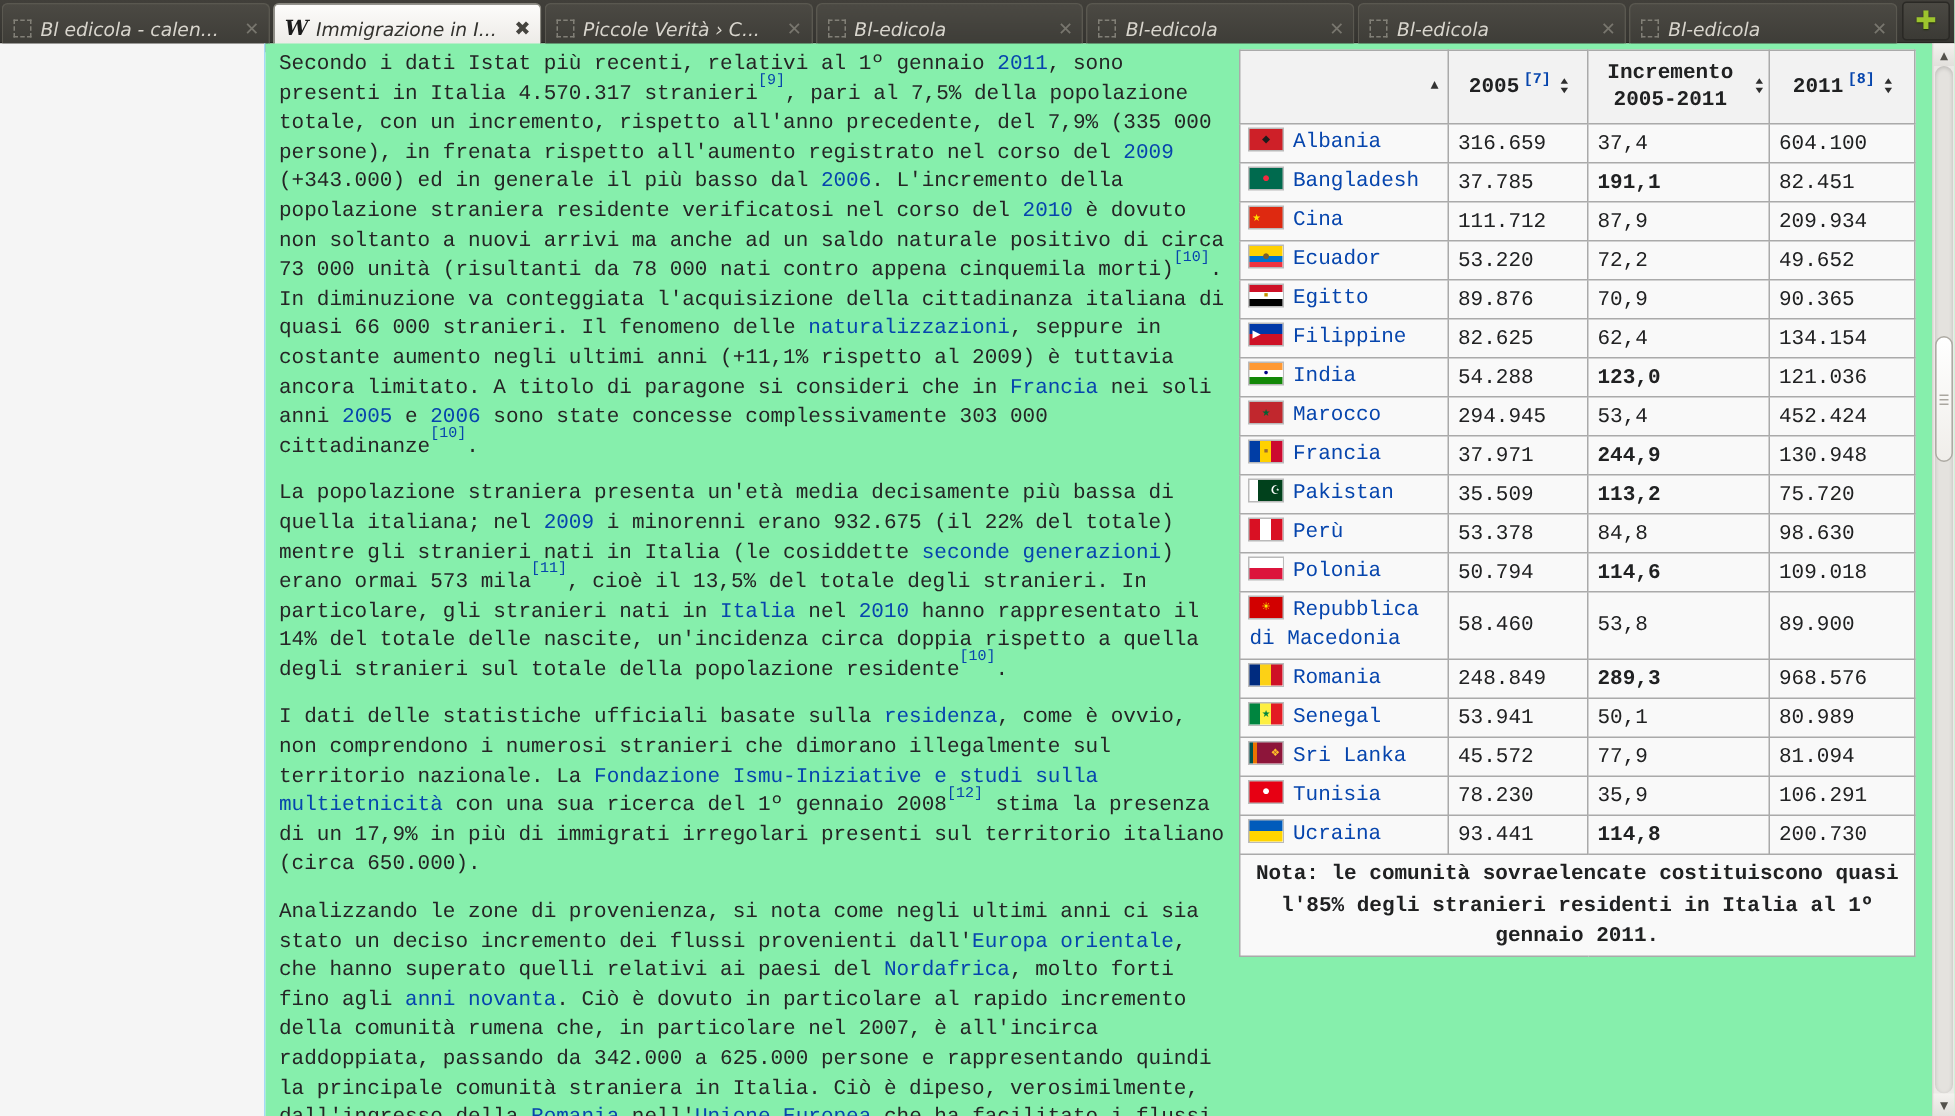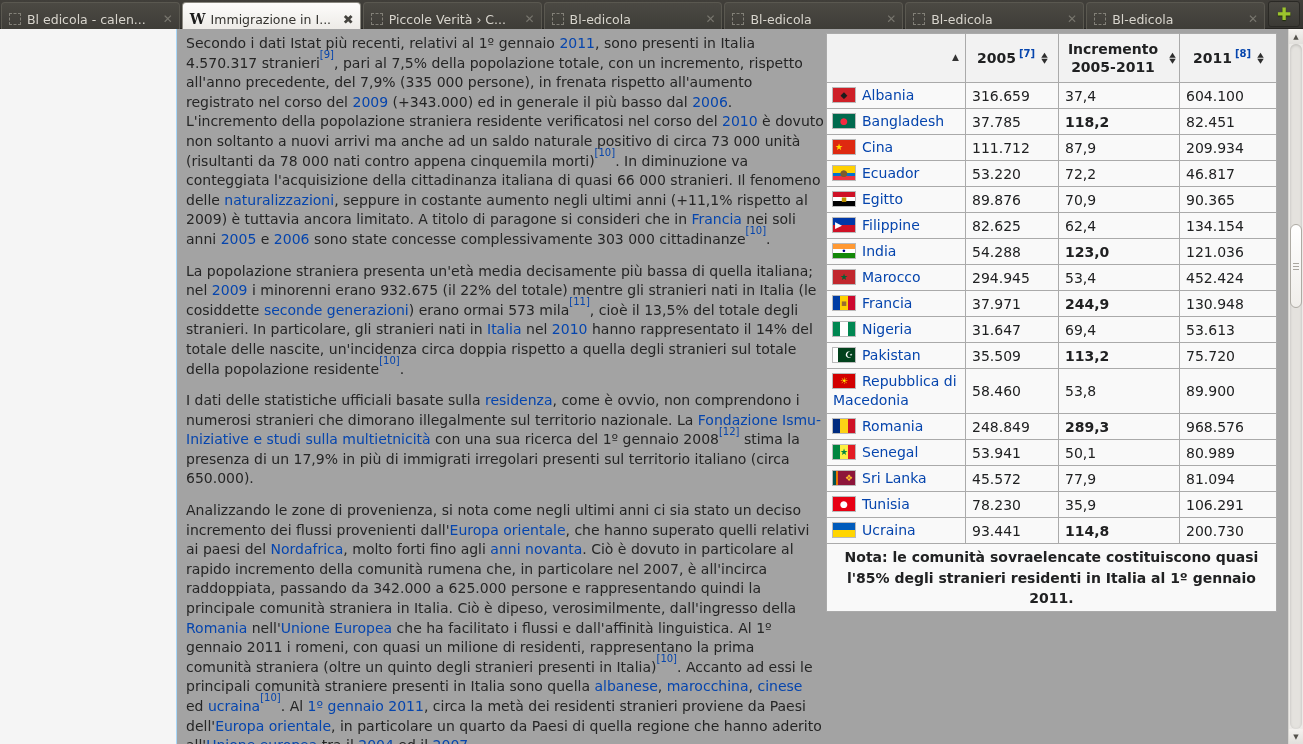--- a/index.html
+++ b/index.html
@@ -7,36 +7,36 @@
        font-family:"DejaVu Sans","Liberation Sans",sans-serif;}
 
   
   #tabbar{position:absolute;top:0;left:0;width:1303px;height:29px;
           background:linear-gradient(#413f3a,#353430);border-bottom:1px solid #262521;
           display:flex;align-items:flex-end;box-sizing:border-box;}
   #tabs{display:flex;flex:1;height:27px;}
   .tab{flex:1;max-width:180px;height:33px;margin:1px 1px 0 1px;display:flex;align-items:center;
        padding:0 6px 0 7px;box-sizing:border-box;border-radius:4px 4px 0 0;
        background:linear-gradient(#4b4943,#3b3a35);border:1px solid #5a5850;border-bottom:none;
-       color:#d8d5cd;font-size:12.5px;cursor:default;min-width:0;}
+       color:#d8d5cd;font-size:12.5px;cursor:default;min-width:0;font-style:italic;}
   .tab.active{background:linear-gradient(#fdfcfb,#e9e7e2);border-color:#8b8981;color:#33322e;}
   .tab .ttl{flex:1;white-space:nowrap;overflow:hidden;text-overflow:ellipsis;margin-right:4px;}
   .tab .cls{font-size:12px;color:#78766e;flex:none;}
   .tab.active .cls{color:#45443f;font-weight:bold;font-size:13px;}
   .fav-def{width:10px;height:10px;border:1px dashed #8d8b82;margin-right:6px;flex:none;opacity:.85;}
   .fav-w{font-family:"DejaVu Serif","Liberation Serif",serif;font-weight:bold;font-size:14px;
          color:#1b1b1b;margin-right:5px;flex:none;line-height:14px;}
   #newtab{width:30px;height:24px;margin:2px 3px 1px 2px;flex:none;display:flex;align-items:center;justify-content:center;
           background:linear-gradient(#4b4943,#3b3a35);border:1px solid #2a2925;border-radius:3px;
           color:#9dc42e;font-size:17px;font-weight:bold;text-shadow:0 1px 1px #1e2e05;}
 
   
   #sidebar{position:absolute;top:29px;left:0;width:176px;bottom:0;background:#f5f5f5;
            border-right:1px solid #a7d7f9;}
-  #content{position:absolute;top:29px;left:177px;right:15px;bottom:0;background:#a3a3a3;overflow:hidden;}
+  #content{position:absolute;top:29px;left:177px;right:15px;bottom:0;background:#86efac;overflow:hidden;font-family:Liberation Mono, monospace;}
 
   
   #scrollbar{position:absolute;top:29px;right:0;width:15px;bottom:0;background:#eceae7;
              border-left:1px solid #d8d6d2;box-sizing:border-box;}
   .sb-btn{position:absolute;left:0;width:14px;height:15px;display:flex;align-items:center;justify-content:center;
           color:#54524c;font-size:7px;background:linear-gradient(#f4f2ef,#e2e0dc);}
   #sb-up{top:0;}#sb-down{bottom:0;}
   #sb-track{position:absolute;top:15px;bottom:15px;left:1px;width:12px;background:#e4e2de;
             border-radius:7px;box-shadow:inset 0 1px 3px rgba(0,0,0,.18);}
   #sb-thumb{position:absolute;left:0px;top:180px;width:12px;height:84px;border-radius:7px;
@@ -170,34 +170,34 @@
     <tbody id="table-body">
         <tr>
           <td class="country"><span><span class="flag" style="background: rgb(206, 32, 40);"><span class="emblem center" style="color: rgb(28, 28, 28);">◆</span></span><a>Albania</a></span></td>
           <td class="num">316.659</td>
           <td class="num">37,4</td>
           <td class="num">604.100</td>
         </tr>
         <tr>
           <td class="country"><span><span class="flag" style="background: rgb(0, 106, 78);"><span class="emblem center" style="color: rgb(244, 42, 65);">●</span></span><a>Bangladesh</a></span></td>
           <td class="num">37.785</td>
-          <td class="num bold">118,2</td>
+          <td class="num bold">191,1</td>
           <td class="num">82.451</td>
         </tr>
         <tr>
           <td class="country"><span><span class="flag" style="background: rgb(222, 41, 16);"><span class="emblem left" style="color: rgb(255, 222, 0);">★</span></span><a>Cina</a></span></td>
           <td class="num">111.712</td>
           <td class="num">87,9</td>
           <td class="num">209.934</td>
         </tr>
         <tr>
           <td class="country"><span><span class="flag" style="background: linear-gradient(rgb(255, 209, 0) 50%, rgb(0, 114, 206) 50%, rgb(0, 114, 206) 75%, rgb(239, 51, 64) 75%);"><span class="emblem center" style="color: rgb(122, 92, 46);">●</span></span><a>Ecuador</a></span></td>
           <td class="num">53.220</td>
           <td class="num">72,2</td>
-          <td class="num">46.817</td>
+          <td class="num">49.652</td>
         </tr>
         <tr>
           <td class="country"><span><span class="flag" style="background: linear-gradient(rgb(206, 17, 38) 33%, rgb(255, 255, 255) 33%, rgb(255, 255, 255) 66%, rgb(0, 0, 0) 66%);"><span class="emblem center" style="color: rgb(192, 147, 0);">▪</span></span><a>Egitto</a></span></td>
           <td class="num">89.876</td>
           <td class="num">70,9</td>
           <td class="num">90.365</td>
         </tr>
         <tr>
           <td class="country"><span><span class="flag" style="background: linear-gradient(rgb(0, 56, 168) 50%, rgb(206, 17, 38) 50%);"><span class="emblem left" style="color: rgb(255, 255, 255);">▶</span></span><a>Filippine</a></span></td>
           <td class="num">82.625</td>
@@ -216,30 +216,36 @@
           <td class="num">53,4</td>
           <td class="num">452.424</td>
         </tr>
         <tr>
           <td class="country"><span><span class="flag" style="background: linear-gradient(to right, rgb(0, 61, 165) 33%, rgb(255, 209, 0) 33%, rgb(255, 209, 0) 66%, rgb(204, 9, 47) 66%);"><span class="emblem center" style="color: rgb(154, 107, 47);">▪</span></span><a>Francia</a></span></td>
           <td class="num">37.971</td>
           <td class="num bold">244,9</td>
           <td class="num">130.948</td>
         </tr>
         <tr>
-          <td class="country"><span><span class="flag" style="background: linear-gradient(to right, rgb(0, 135, 81) 33%, rgb(255, 255, 255) 33%, rgb(255, 255, 255) 66%, rgb(0, 135, 81) 66%);"></span><a>Nigeria</a></span></td>
-          <td class="num">31.647</td>
-          <td class="num">69,4</td>
-          <td class="num">53.613</td>
-        </tr>
-        <tr>
           <td class="country"><span><span class="flag" style="background: linear-gradient(to right, rgb(255, 255, 255) 25%, rgb(1, 65, 28) 25%);"><span class="emblem right" style="color: rgb(255, 255, 255);">☪</span></span><a>Pakistan</a></span></td>
           <td class="num">35.509</td>
           <td class="num bold">113,2</td>
           <td class="num">75.720</td>
+        </tr>
+        <tr>
+          <td class="country"><span><span class="flag" style="background: linear-gradient(to right, rgb(217, 16, 35) 33%, rgb(255, 255, 255) 33%, rgb(255, 255, 255) 66%, rgb(217, 16, 35) 66%);"></span><a>Perù</a></span></td>
+          <td class="num">53.378</td>
+          <td class="num">84,8</td>
+          <td class="num">98.630</td>
+        </tr>
+        <tr>
+          <td class="country"><span><span class="flag" style="background: linear-gradient(rgb(255, 255, 255) 50%, rgb(220, 20, 60) 50%);"></span><a>Polonia</a></span></td>
+          <td class="num">50.794</td>
+          <td class="num bold">114,6</td>
+          <td class="num">109.018</td>
         </tr>
         <tr>
           <td class="country"><span><span class="flag" style="background: rgb(210, 0, 0);"><span class="emblem center" style="color: rgb(255, 230, 0);">☀</span></span><a>Repubblica di Macedonia</a></span></td>
           <td class="num">58.460</td>
           <td class="num">53,8</td>
           <td class="num">89.900</td>
         </tr>
         <tr>
           <td class="country"><span><span class="flag" style="background: linear-gradient(to right, rgb(0, 43, 127) 33%, rgb(252, 209, 22) 33%, rgb(252, 209, 22) 66%, rgb(206, 17, 38) 66%);"></span><a>Romania</a></span></td>
           <td class="num">248.849</td>

